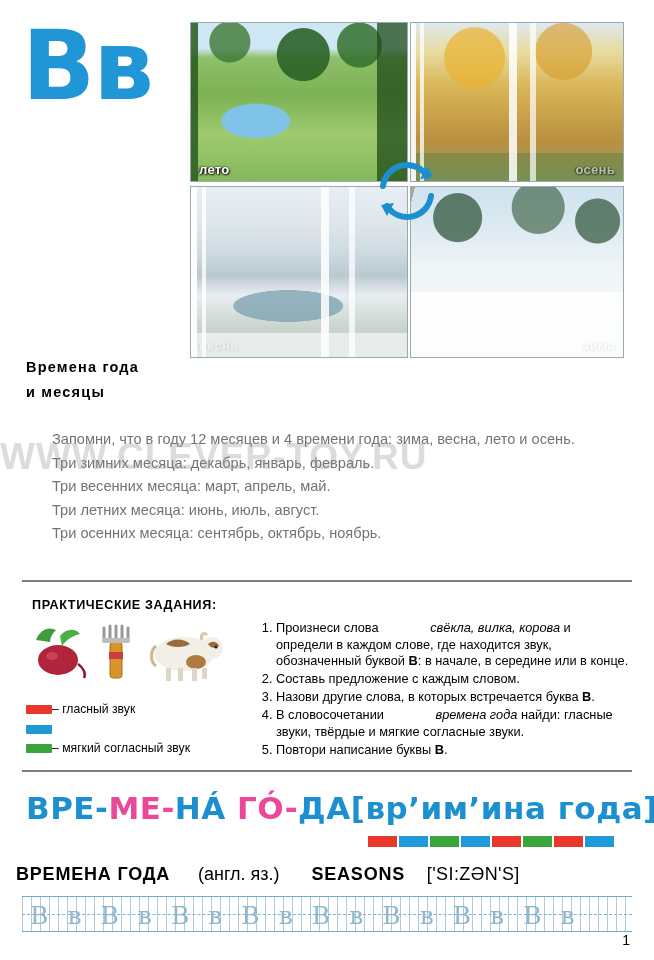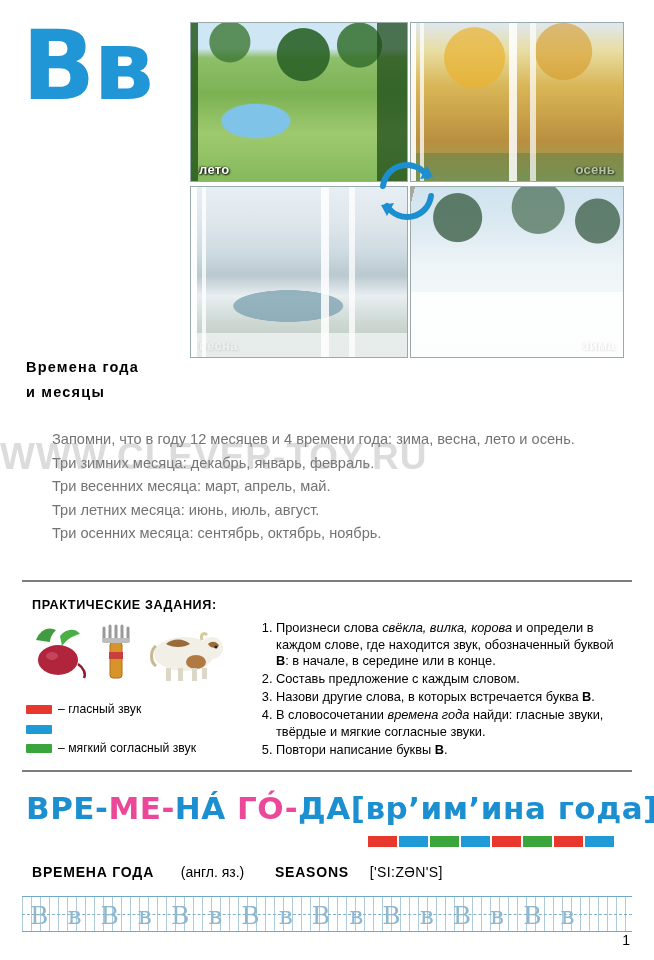--- a/index.html
+++ b/index.html
@@ -134,52 +134,52 @@
     position: absolute; left: 32px; top: 598px;
     font-weight: bold; font-size: 12.6px; letter-spacing: .6px;
   }
   .veg-row {
     position: absolute; left: 26px; top: 622px; width: 210px; height: 62px;
   }
   .legend {
     position: absolute; left: 26px; top: 700px; width: 220px;
     font-size: 12.2px; line-height: 19.5px;
   }
-  .legend .row { display: flex; align-items: center; gap: 6px; height: 19.5px; }
+  .legend .row { display: flex; align-items: center; height: 19.5px; }
   .legend .swatch { width: 26px; height: 9px; border-radius: 1px; display:inline-block; }
 
   .tasks {
     position: absolute; left: 258px; top: 620px; width: 372px;
     font-size: 12.8px; line-height: 16.6px;
   }
   .tasks ol { margin: 0; padding-left: 18px; }
   .tasks li { margin-bottom: 1.5px; }
-  .tasks i { font-style: italic; }
+  .tasks i { font-style: italic; margin-left: 48px; }
   .tasks b { font-weight: bold; }
 
   
   .syllables {
     position: absolute; left: 26px; top: 790px;
     font-family: "DejaVu Sans", sans-serif;
     font-weight: bold; font-size: 31px; letter-spacing: .5px;
     white-space: nowrap;
   }
   .syllables .blue { color: #1b8fd0; }
   .syllables .green { color: #ec4899; }
   .syllables .brackets { color: #1b8fd0; font-weight: bold; }
 
   .colorbar {
     position: absolute; left: 368px; top: 836px;
     display: flex; gap: 2px;
   }
   .colorbar span { width: 29px; height: 11px; display:inline-block; }
 
   .trans-row {
-    position: absolute; left: 32px; top: 864px; width: 600px;
-    font-size: 14px; font-weight: bold; letter-spacing: .8px;
+    position: absolute; left: 16px; top: 864px; width: 600px;
+    font-size: 18px; font-weight: bold; letter-spacing: .8px;
   }
   .trans-row .lang { font-weight: normal; letter-spacing: 0; }
   .trans-row .phon { font-weight: normal; letter-spacing: .4px; }
 
   
   .writeline {
     position: absolute; left: 22px; top: 896px; width: 610px; height: 36px;
     border-top: 1px solid #6fa8c8;
     border-bottom: 1px solid #6fa8c8;
     background:

